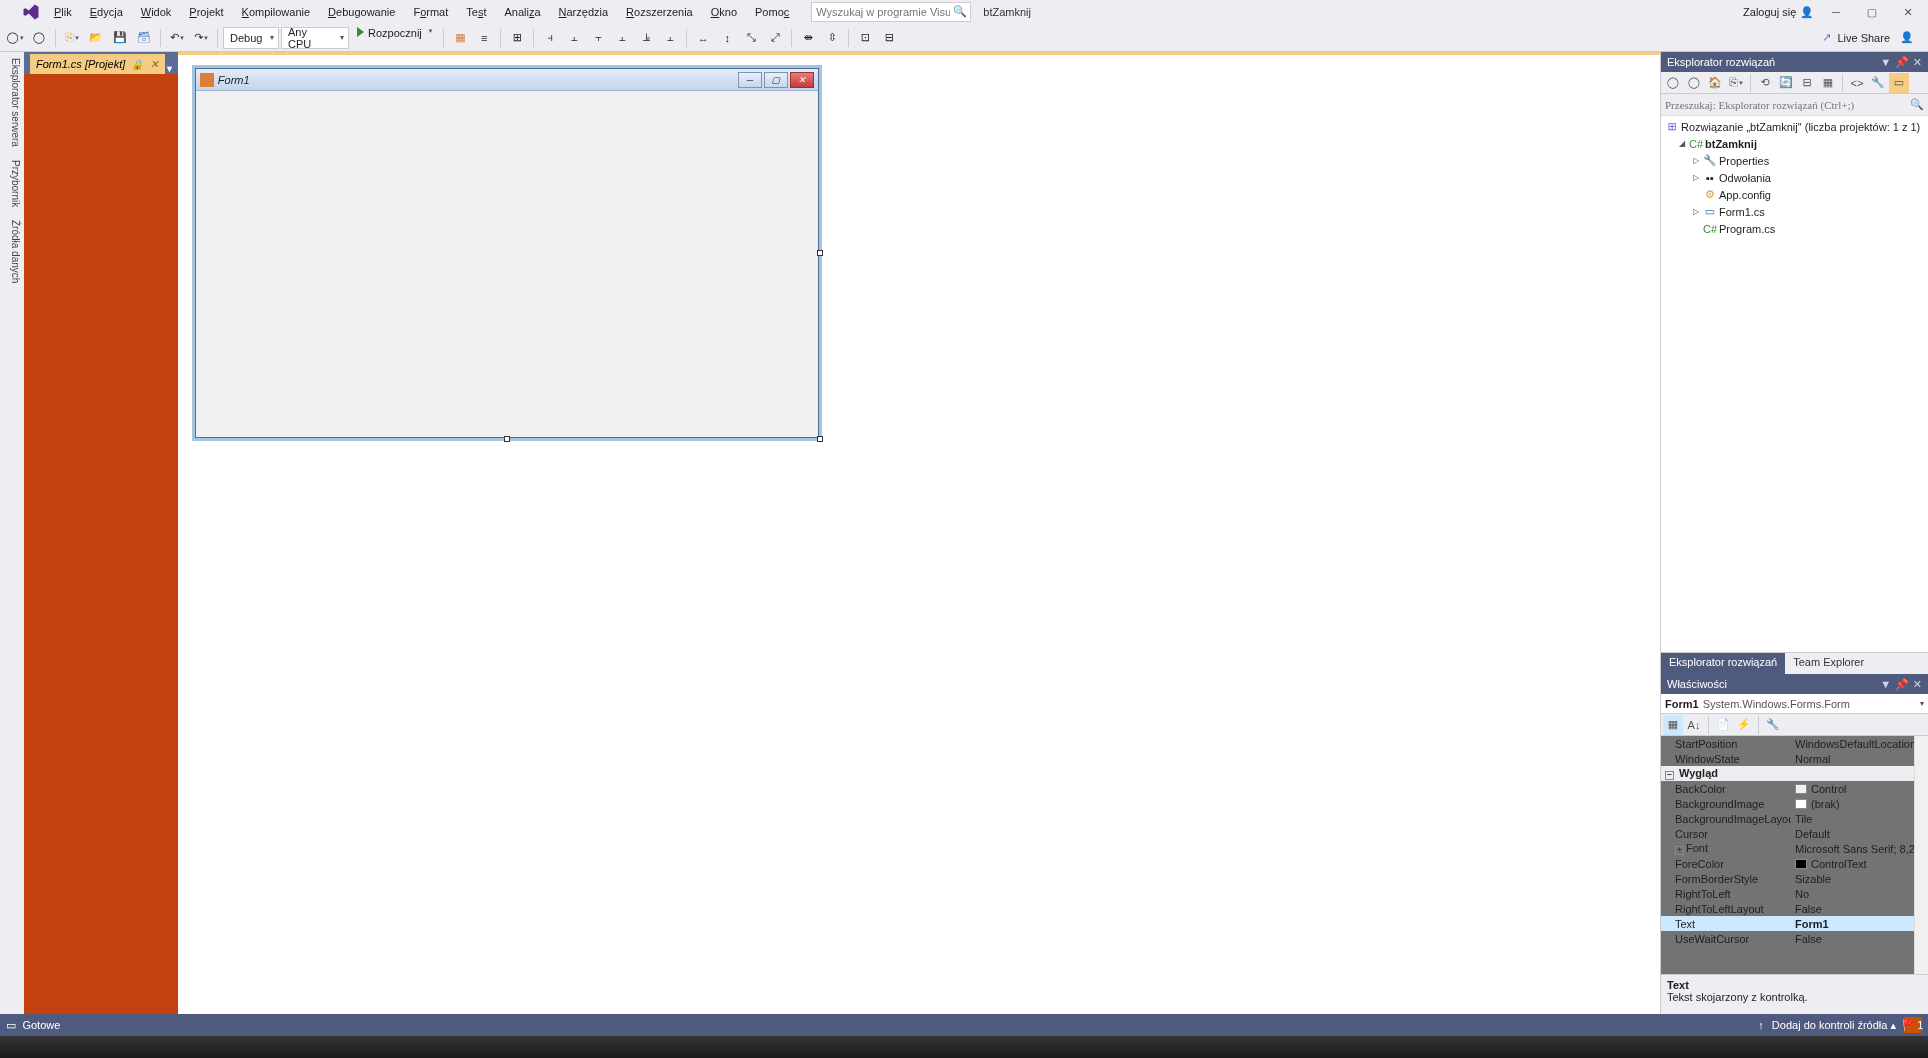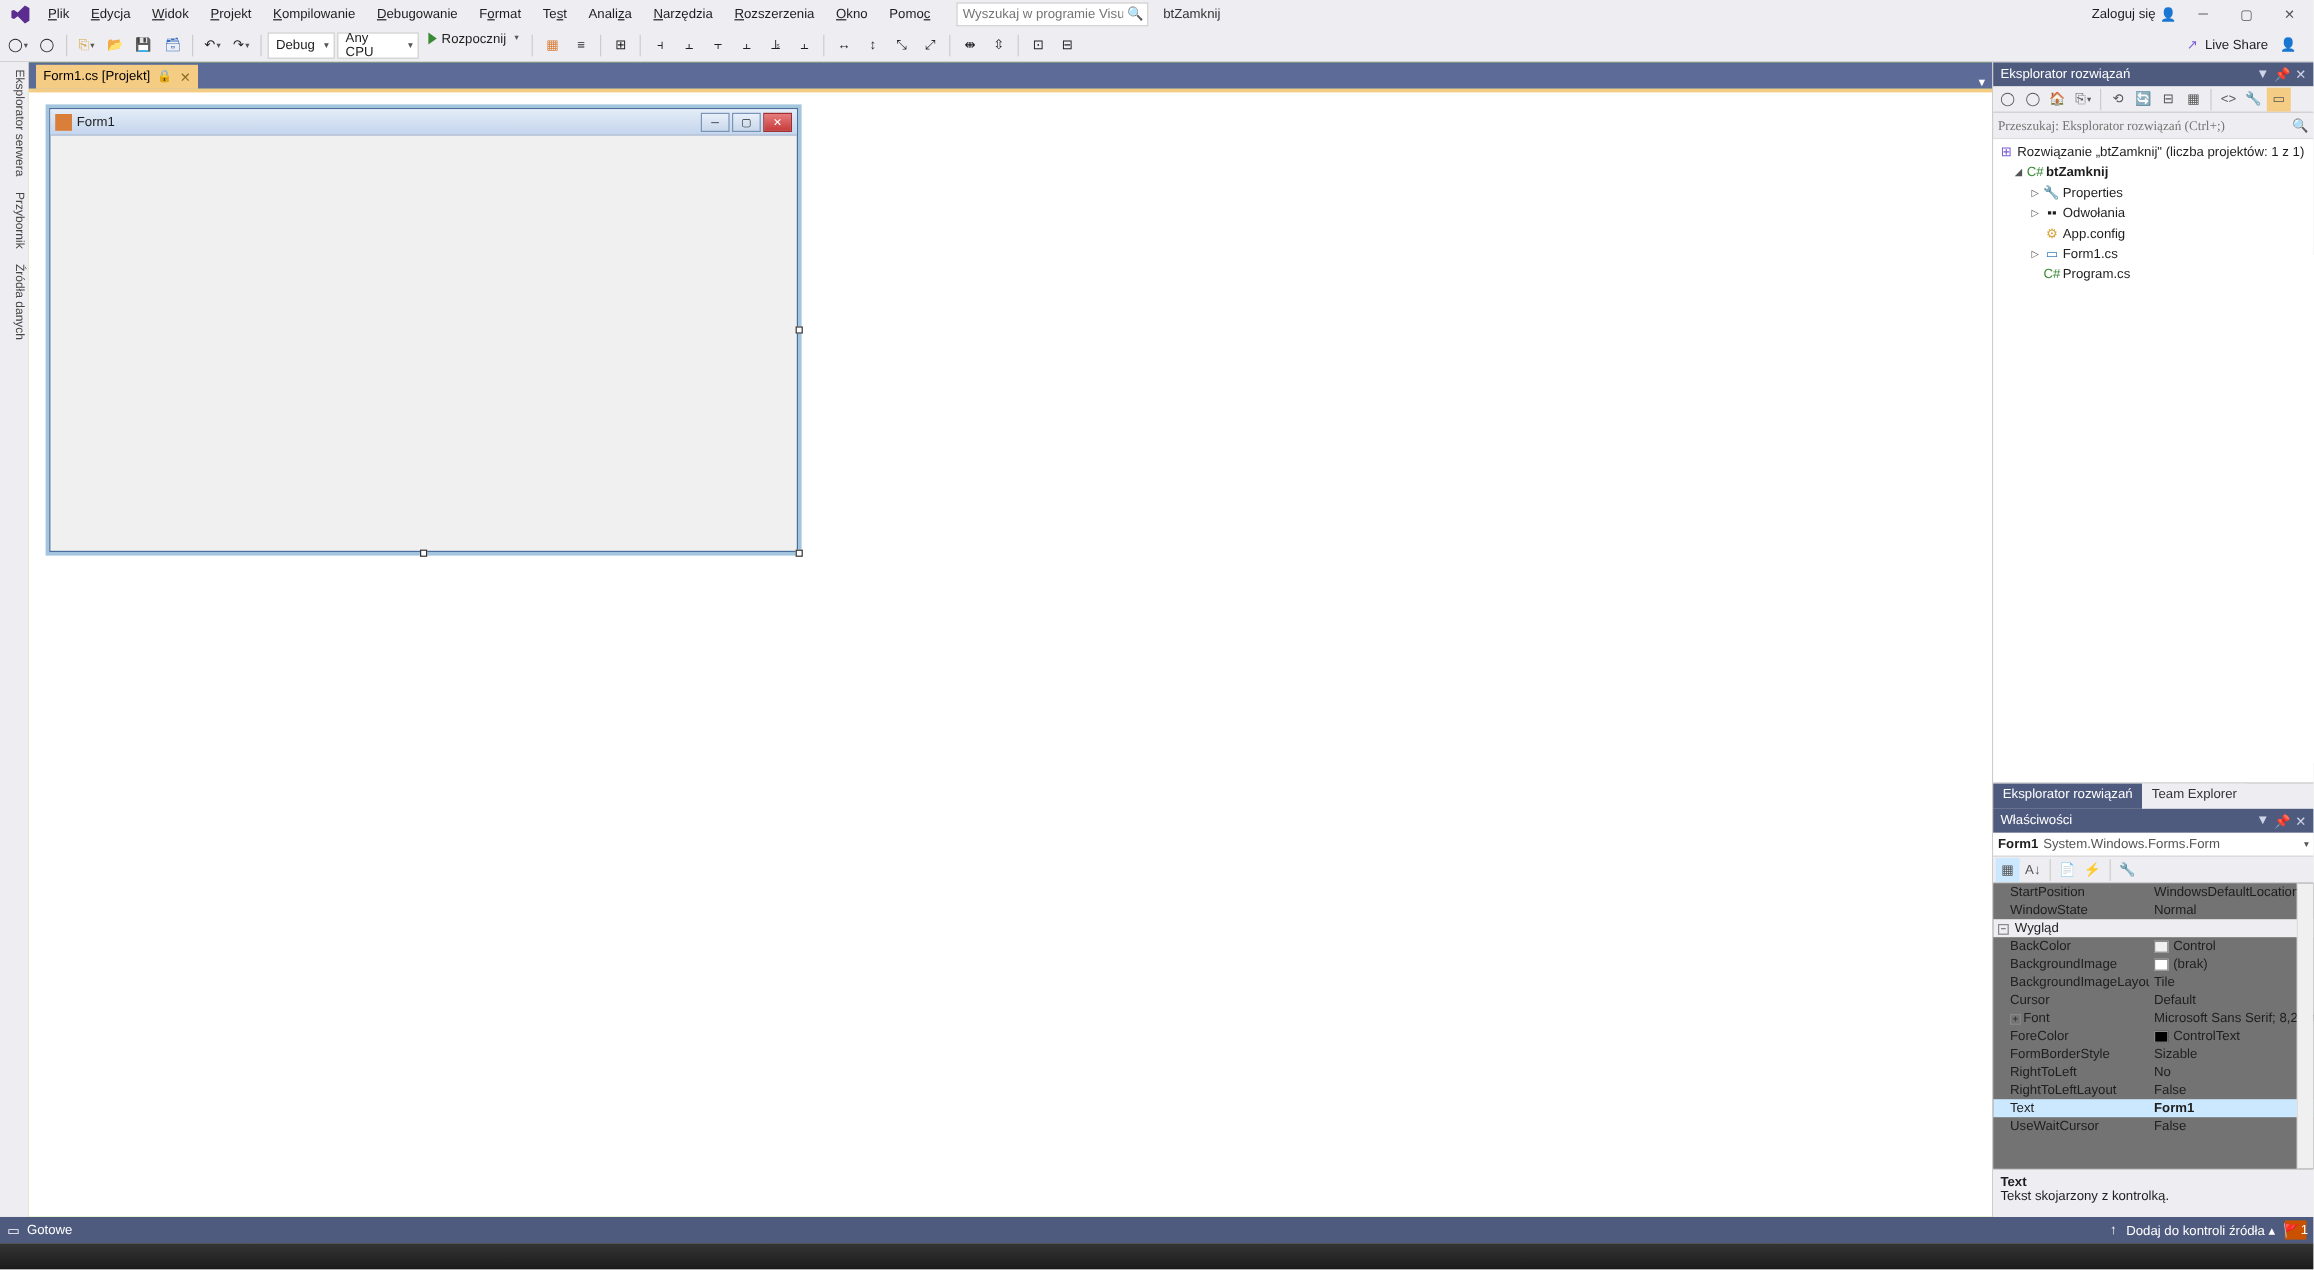--- a/index.html
+++ b/index.html
@@ -1,19 +1,19 @@
 <!DOCTYPE html>
 <html><head>
 <meta charset="utf-8">
 <style>
 * { margin: 0; padding: 0; box-sizing: border-box; font-family: 'Segoe UI', Tahoma, sans-serif; font-size: 11px; }
 body { background: #eeeef2; overflow: hidden; width: 1928px; height: 1058px; color: #1e1e1e; }
 
 
-.titlebar { height: 24px; background: #eeeef2; display: flex; align-items: center; padding-left: 8px; }
+.titlebar { height: 24px; background: #eeeef2; display: flex; align-items: center; padding-left: 22px; }
 .vs-logo { width: 18px; height: 18px; margin-right: 6px; }
 .menubar { display: flex; align-items: center; gap: 2px; flex: 1; }
 .menu-item { padding: 2px 8px; cursor: default; }
 .menu-item u { text-decoration: underline; }
 .search-box { width: 160px; height: 20px; border: 1px solid #ccc; padding: 0 20px 0 4px; background: white; position: relative; }
 .search-box::after { content: ""; }
 .title-right { display: flex; align-items: center; gap: 8px; margin-left: auto; padding-right: 6px; }
 .project-name { padding: 0 10px; color: #333; }
 .login { display: flex; align-items: center; gap: 4px; cursor: default; }
 .win-btn { width: 28px; height: 20px; display: flex; align-items: center; justify-content: center; color: #555; cursor: default; }
@@ -31,21 +31,21 @@
 .toolbar-right { margin-left: auto; display: flex; align-items: center; gap: 6px; padding-right: 6px; }
 
 
 .main-area { display: flex; height: calc(100% - 24px - 28px - 22px - 22px); }
 
 
 .left-dock { background: #eeeef2; width: 24px; display: flex; flex-direction: column; }
 .vtab { writing-mode: vertical-rl; text-orientation: mixed; padding: 6px 3px; font-size: 10px; color: #444; cursor: default; background: #eeeef2; border-bottom: 1px solid transparent; }
 
 
-.doc-well { flex: 1; background: #84cc16; display: flex; flex-direction: column; }
+.doc-well { flex: 1; background: #c2410c; display: flex; flex-direction: row; font-style: italic; }
 .tab-row { height: 22px; background: #5d6b99; display: flex; align-items: flex-end; padding-left: 6px; }
 .doc-tab { background: #f5cc84; height: 20px; display: flex; align-items: center; padding: 0 6px; gap: 6px; color: #000; }
 .doc-tab .lock { color: #8b6f1c; font-size: 10px; }
 .doc-tab .close { cursor: default; font-size: 11px; color: #8b6f1c; }
 .tab-row-right { margin-left: auto; padding-right: 4px; color: #fff; cursor: default; font-size: 9px; }
 
 .design-surface { flex: 1; background: white; border-top: 3px solid #f5cc84; position: relative; overflow: hidden; }
 
 
 .form-wrapper { position: absolute; top: 10px; left: 14px; }
@@ -86,21 +86,21 @@
 .btab.inactive { background: #eeeef2; color: #333; }
 
 
 .props-panel { display: flex; flex-direction: column; height: 340px; }
 .prop-obj { height: 20px; display: flex; align-items: center; padding: 0 4px; border-bottom: 1px solid #ccc; background: white; font-size: 11px; }
 .prop-obj b { margin-right: 4px; }
 .prop-obj::after { content: "▾"; margin-left: auto; font-size: 8px; color: #555; }
 .prop-toolbar { height: 22px; background: #eeeef2; border-bottom: 1px solid #ccc; display: flex; align-items: center; padding: 0 2px; gap: 1px; }
 .prop-grid { flex: 1; overflow: auto; background: #737373; font-size: 11px; position: relative; }
 .prop-row { display: flex; height: 15px; align-items: center; }
-.prop-row.cat { background: #eeeef2; font-weight: normal; }
+.prop-row.cat { background: #eeeef2; font-weight: bold; }
 .prop-name { width: 130px; padding-left: 14px; overflow: hidden; white-space: nowrap; }
 .prop-row.cat .prop-name { padding-left: 4px; }
 .prop-val { flex: 1; padding-left: 4px; display: flex; align-items: center; gap: 4px; overflow: hidden; white-space: nowrap; }
 .prop-row.selected { background: #cce8ff; }
 .prop-row.selected .prop-val { font-weight: bold; }
 .expand-box { width: 9px; height: 9px; border: 1px solid #888; display: inline-flex; align-items: center; justify-content: center; font-size: 8px; line-height: 1; margin-right: 2px; }
 .color-sw { width: 12px; height: 10px; border: 1px solid #888; }
 .prop-scroll { position: absolute; right: 0; top: 0; bottom: 0; width: 14px; background: #f0f0f0; border-left: 1px solid #ddd; }
 .prop-desc { border-top: 1px solid #ccc; padding: 4px 6px; background: #eeeef2; font-size: 11px; height: 40px; }
 .prop-desc b { display: block; }

